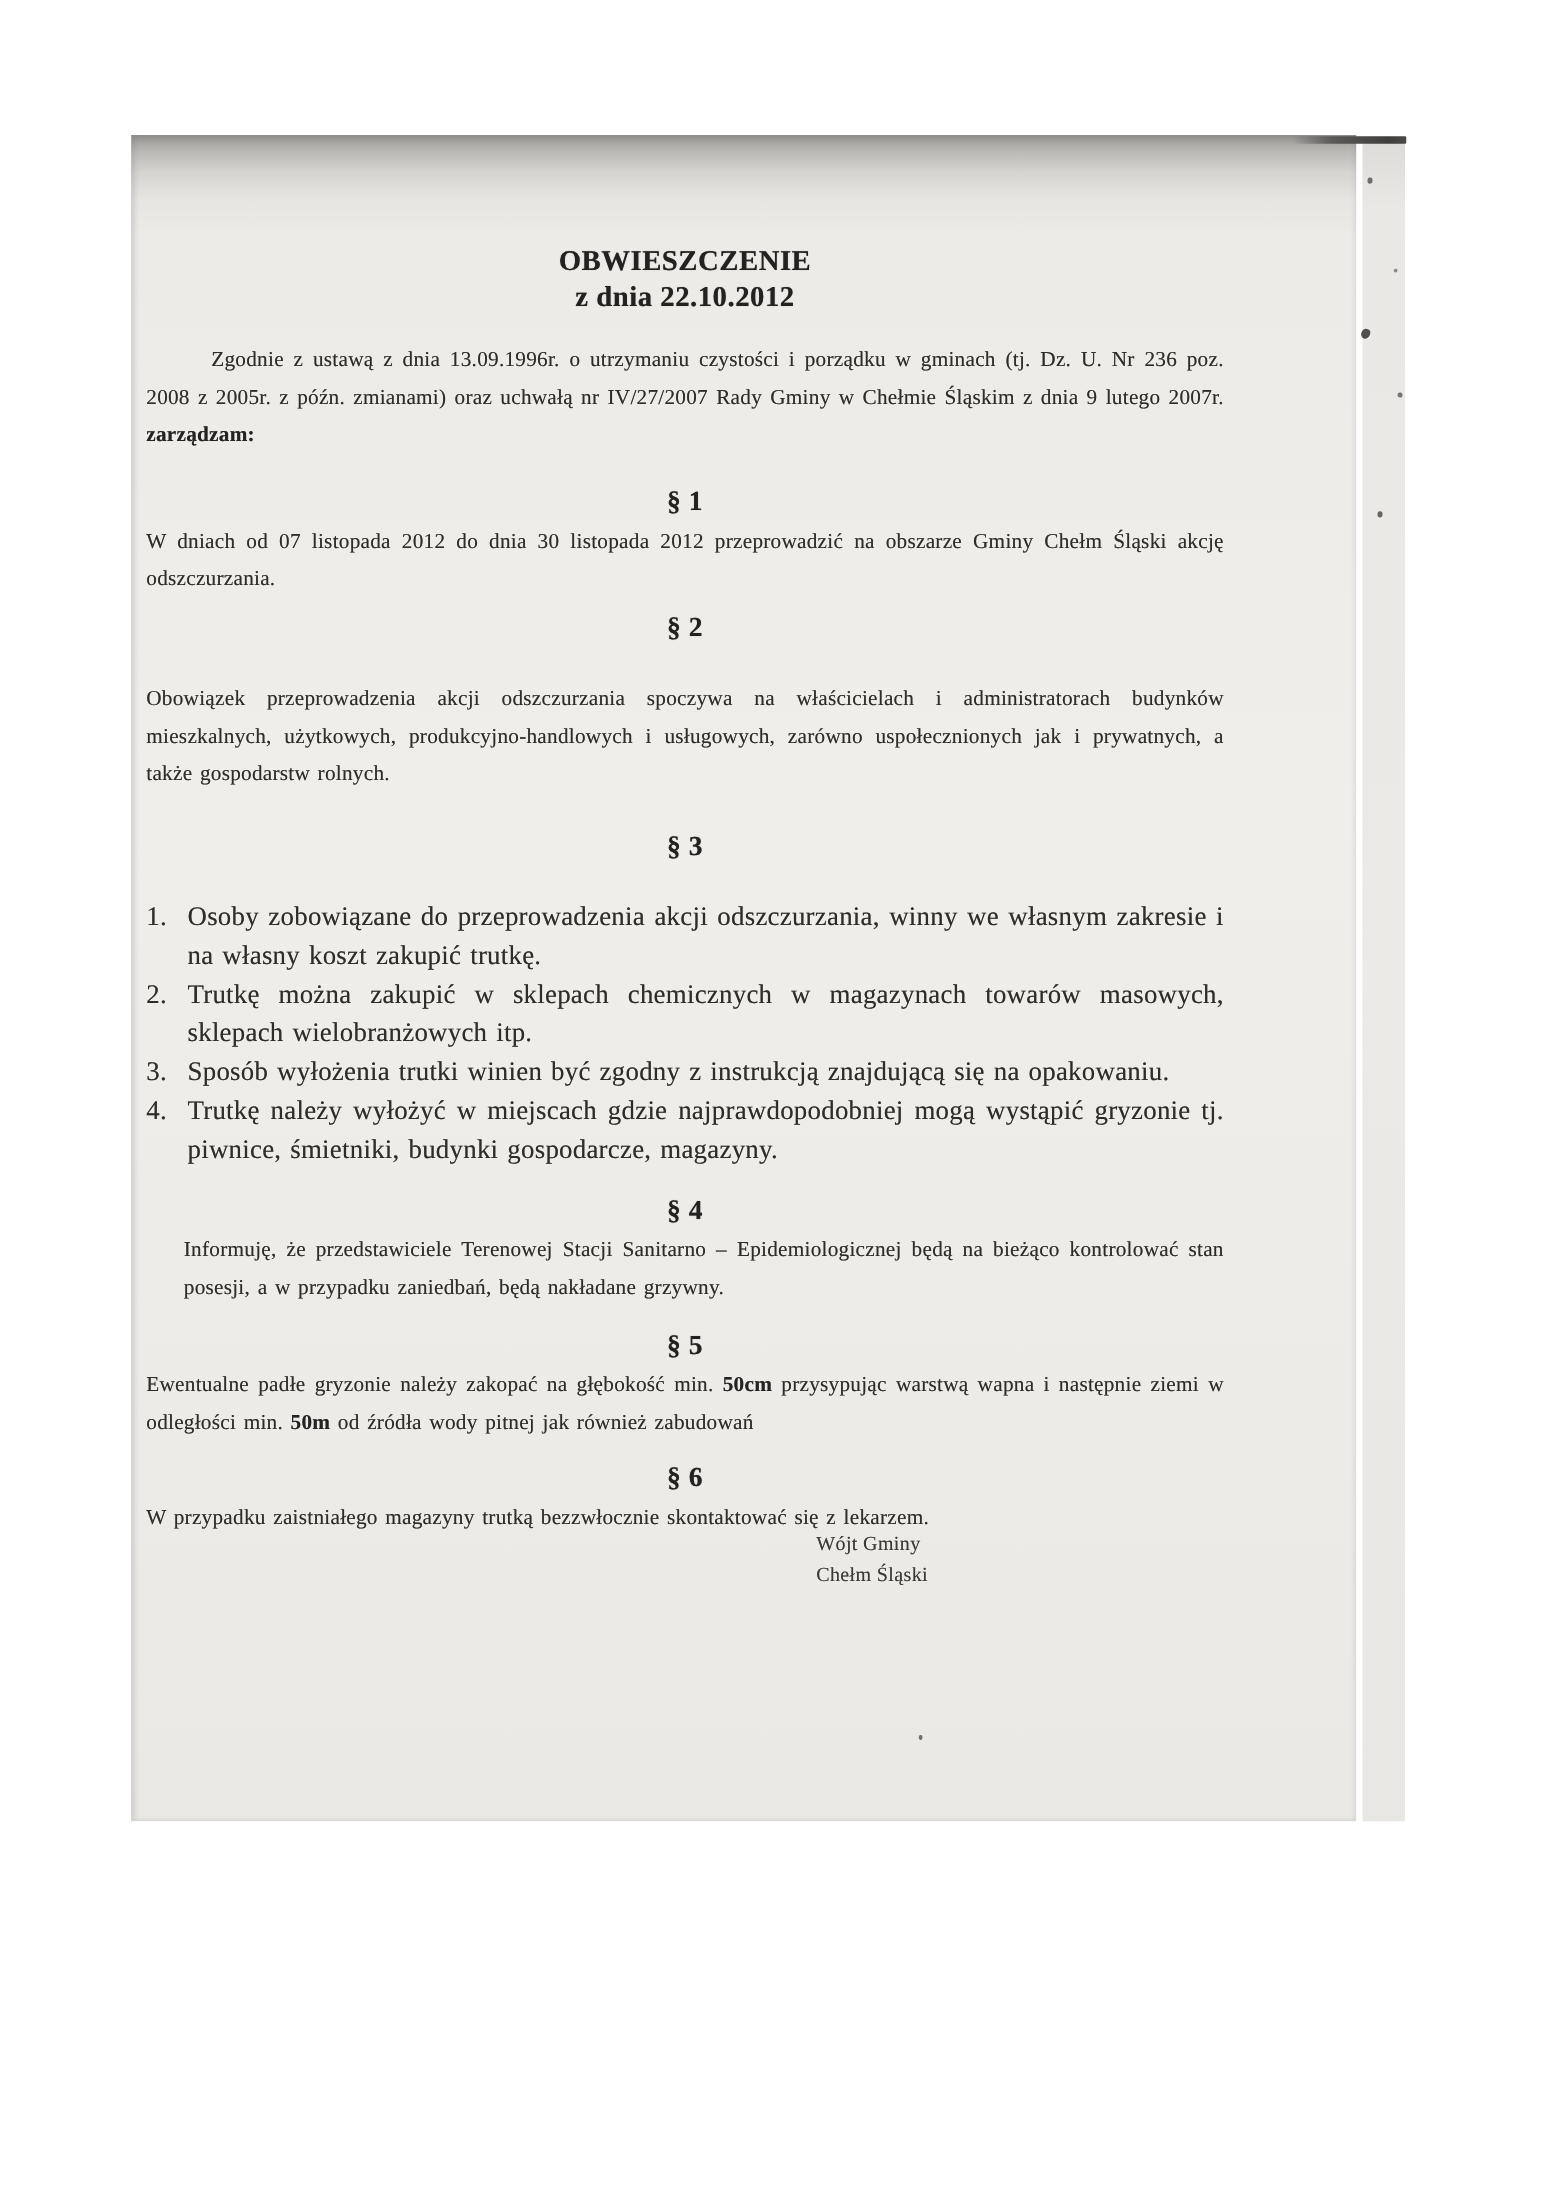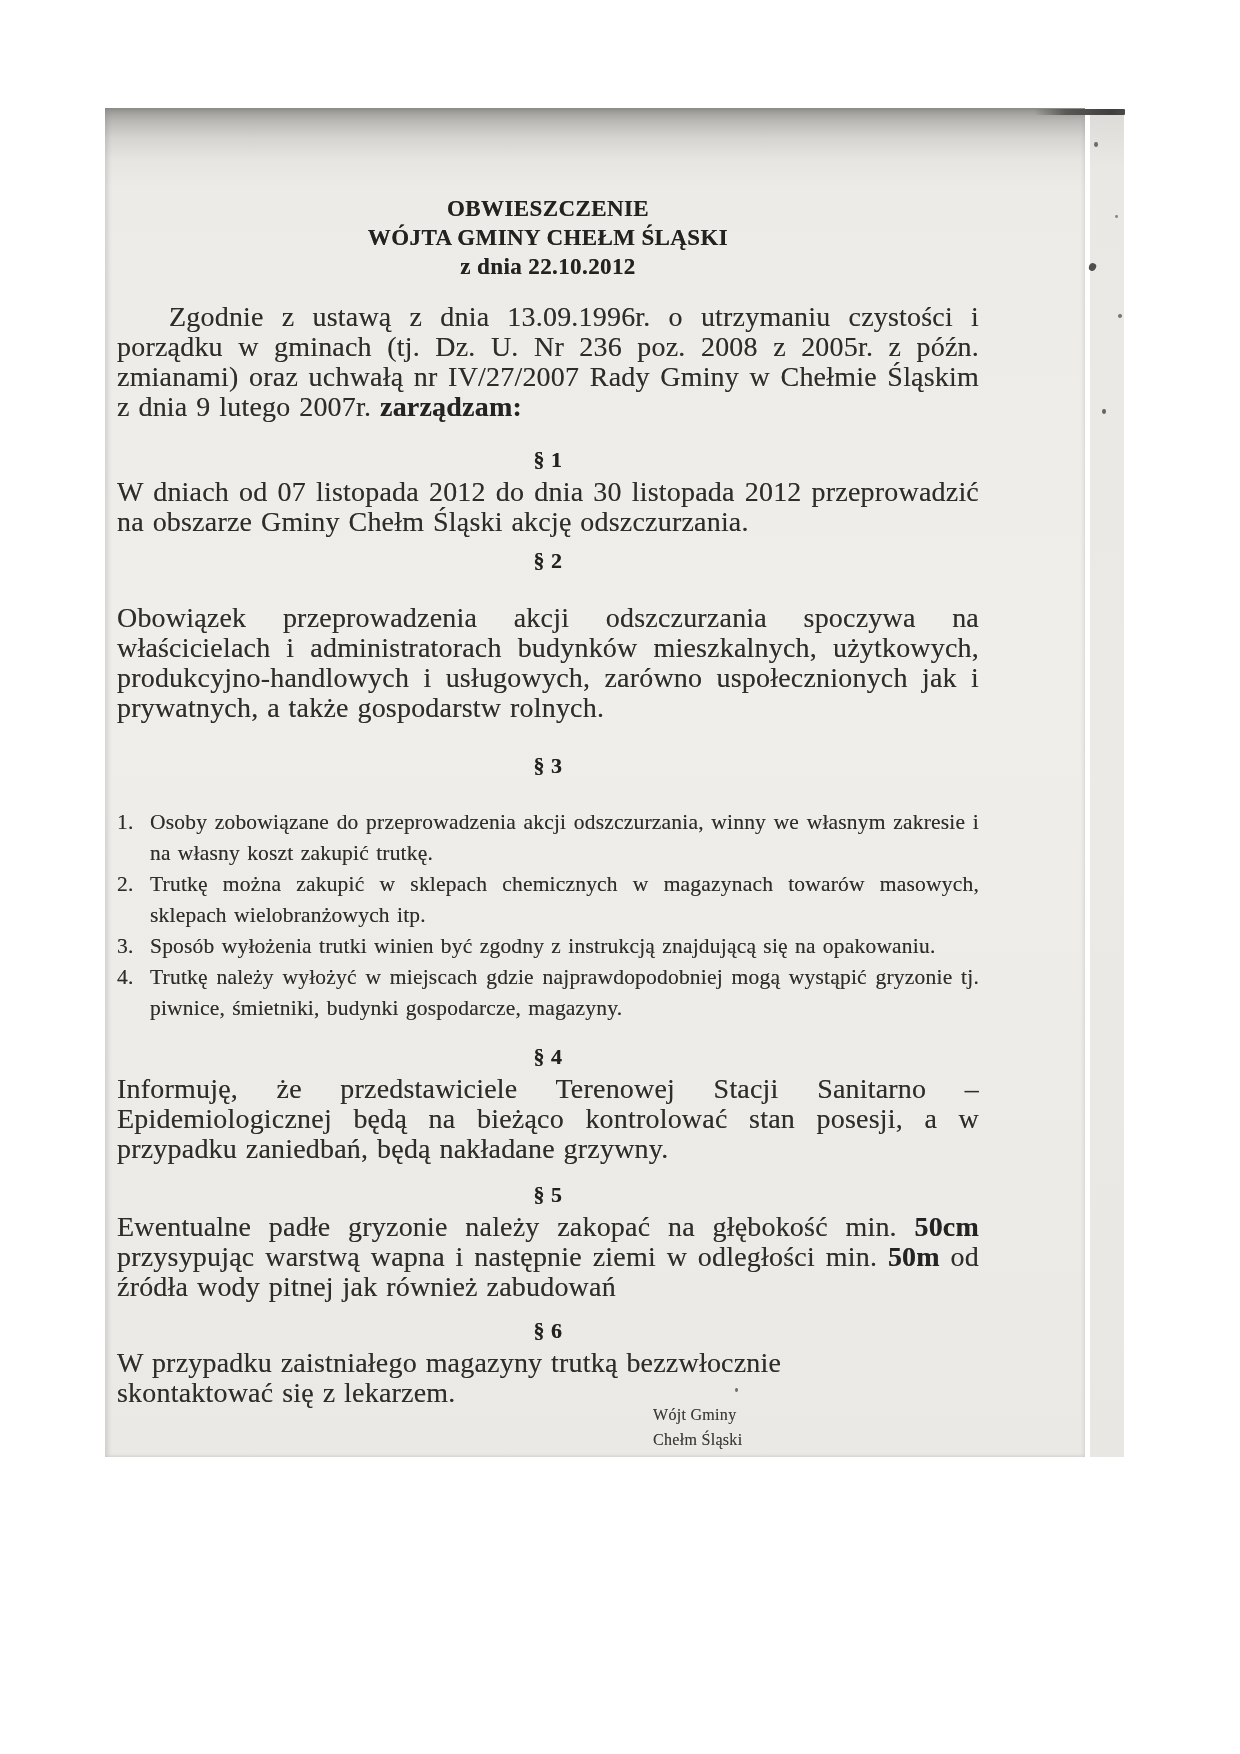--- a/index.html
+++ b/index.html
@@ -35,55 +35,54 @@
   .sp4{left:1118px;top:314px;width:4px;height:4px;background:#777573;}
   .sp5{left:1102px;top:409px;width:4px;height:5px;background:#676563;}
   .sp6{left:735px;top:1388px;width:3px;height:4px;background:#6f6e6c;}
   
   .doc-title{
     text-align:center;font-weight:bold;font-size:23px;line-height:29px;
     color:#232220;letter-spacing:.4px;
     text-shadow:0 0 .6px rgba(45,44,42,.7);
   }
   .para{
-    margin:0;font-size:28px;line-height:30px;text-align:justify;
+    margin:0;font-size:17px;line-height:30px;text-align:justify;
     letter-spacing:.2px;word-spacing:1.6px;
     text-shadow:0 0 .5px rgba(60,58,56,.55);
   }
   .b{font-weight:bold;color:#242322;}
   .indent{text-indent:52px;margin-top:21px;}
   .sec{
     margin:0;text-align:center;font-size:22px;line-height:30px;font-weight:bold;
     color:#232220;letter-spacing:.5px;text-shadow:0 0 .6px rgba(45,44,42,.7);
   }
   #sec1{margin-top:23px;} #body1{margin-top:2px;}
   #sec2{margin-top:9px;}  #body2{margin-top:27px;}
   #sec3{margin-top:28px;}
   .list{margin-top:26px;}
   .li{display:flex;font-size:21.5px;line-height:31px;letter-spacing:.2px;
       text-shadow:0 0 .5px rgba(60,58,56,.55);}
   .num{flex:0 0 33px;width:33px;}
   .litxt{flex:1;text-align:justify;word-spacing:1.6px;}
-  #sec4{margin-top:18px;} #body4{margin-top:2px;}
+  #sec4{margin-top:18px;} #body4{margin-top:2px;margin-left:30px;}
   #sec5{margin-top:16px;} #body5{margin-top:2px;}
   #sec6{margin-top:14px;}
   #body6{margin-top:2px;max-width:762px;text-align:left;}
   .sig{
     margin:-6px 0 0 536px;font-size:16px;line-height:25px;color:#3b3a37;
     letter-spacing:.3px;text-shadow:0 0 .5px rgba(60,58,56,.5);
   }
 </style>
 </head>
 <body>
 
 <div class="page">
 
   <div class="doc-title">
     <div>OBWIESZCZENIE</div>
-    <div>WÓJTA GMINY CHEŁM ŚLĄSKI</div>
     <div>z dnia 22.10.2012</div>
   </div>
 
   <p class="para indent"><span>Zgodnie z ustawą z dnia 13.09.1996r. o utrzymaniu czystości i porządku w gminach (tj. Dz. U. Nr 236 poz. 2008 z 2005r. z późn. zmianami) oraz uchwałą nr IV/27/2007 Rady Gminy w Chełmie Śląskim z dnia 9 lutego 2007r. </span><span class="b">zarządzam:</span></p>
 
   <h2 class="sec" id="sec1">§ 1</h2>
   <p class="para" id="body1">W dniach od 07 listopada 2012 do dnia 30 listopada 2012 przeprowadzić na obszarze Gminy Chełm Śląski akcję odszczurzania.</p>
 
   <h2 class="sec" id="sec2">§ 2</h2>
   <p class="para" id="body2">Obowiązek przeprowadzenia akcji odszczurzania spoczywa na właścicielach i administratorach budynków mieszkalnych, użytkowych, produkcyjno-handlowych i usługowych, zarówno uspołecznionych jak i prywatnych, a także gospodarstw rolnych.</p>

